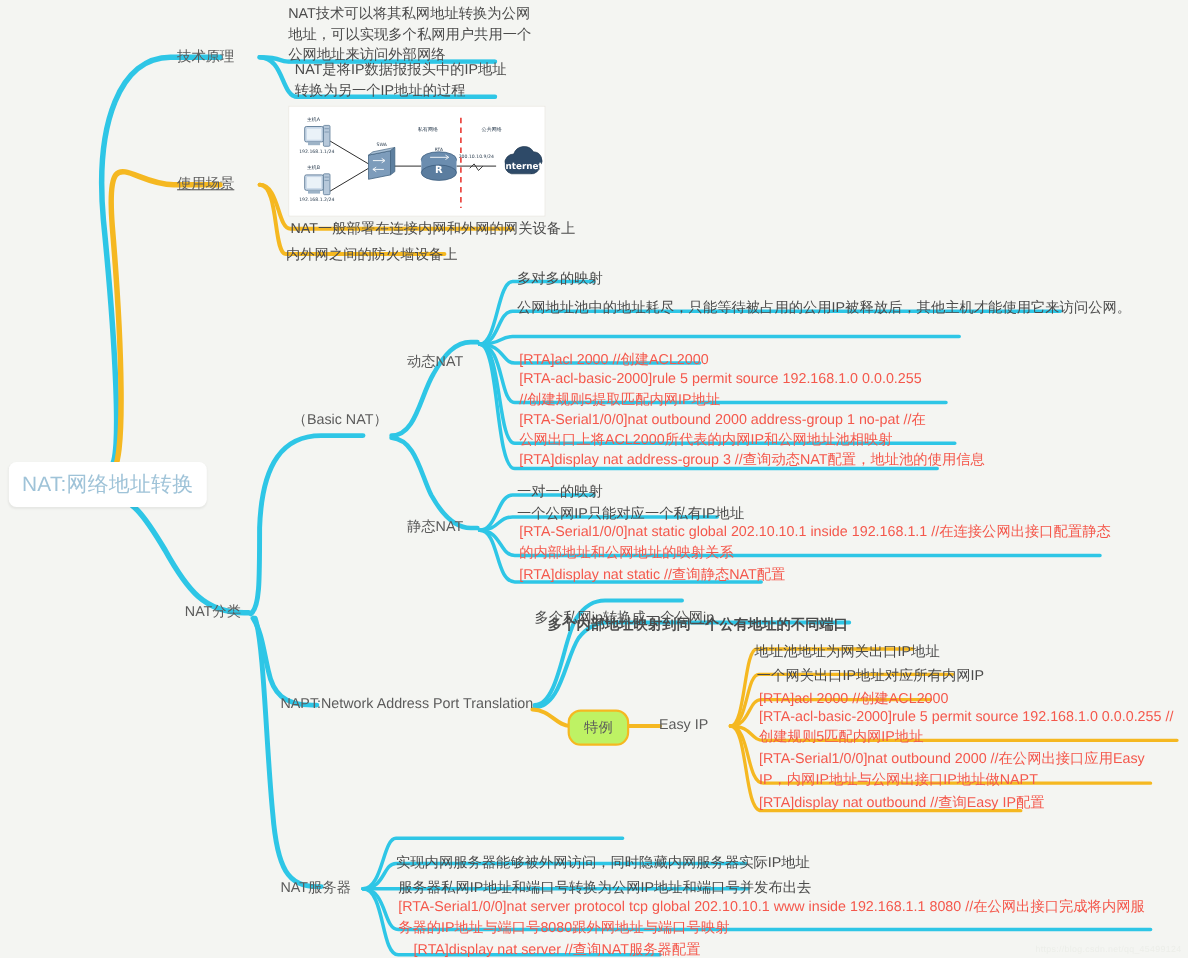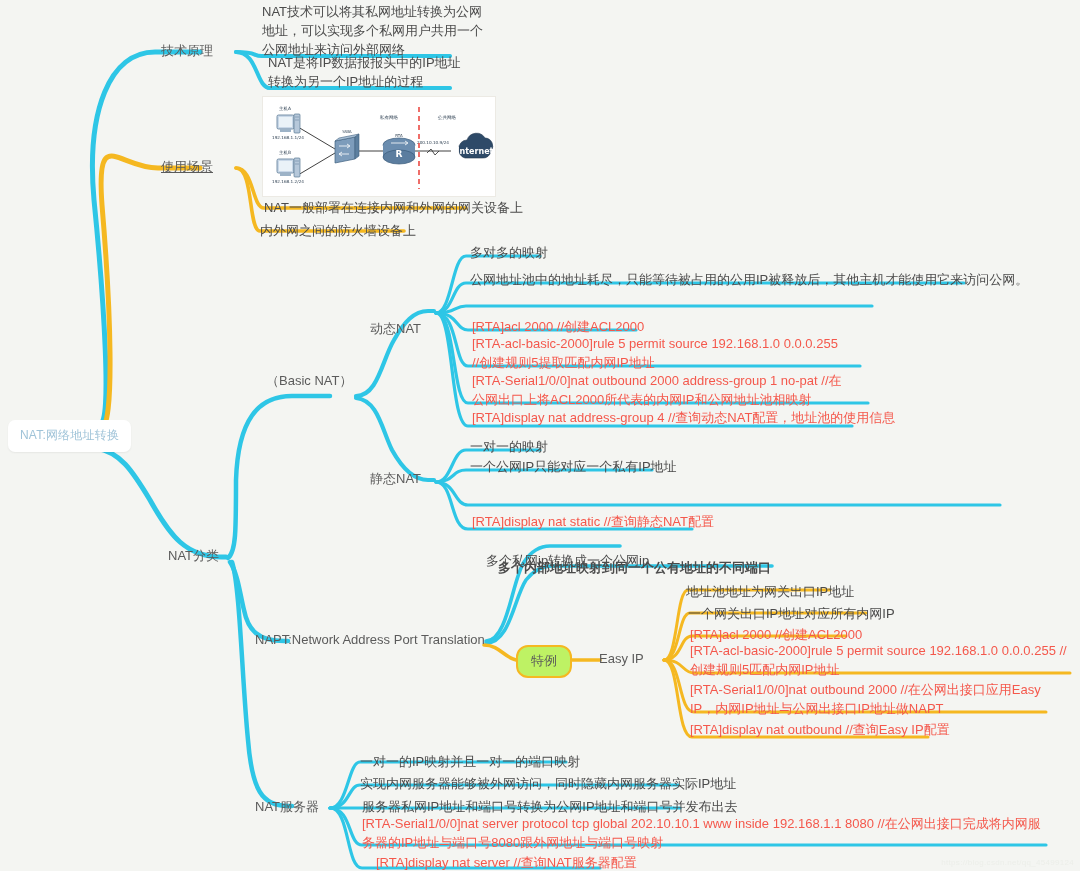--- a/index.html
+++ b/index.html
@@ -15,21 +15,21 @@
   svg.links{position:absolute;left:0;top:0;width:1080px;height:871px;pointer-events:none;}
   .node{position:absolute;white-space:nowrap;}
   .node.wrap{white-space:normal;}
 
   
   .root{
     left:8px;top:420px;
     background:#ffffff;
     border-radius:7px;
     padding:7px 12px 8px 12px;
-    font-size:12px;
+    font-size:19px;
     color:#9fc3d8;
     box-shadow:0 1px 2px rgba(0,0,0,0.06);
     letter-spacing:0.2px;
   }
   
   .lbl{
     color:#5b5b5b;
     font-size:13px;
   }
   
@@ -211,46 +211,46 @@
 
   <div class="node lbl" style="left:266px;top:372px;">（Basic NAT）</div>
 
   <div class="node lbl" style="left:370px;top:320px;">动态NAT</div>
 
   <div class="node leaf" style="left:470px;top:243px;">多对多的映射</div>
   <div class="node leaf" style="left:470px;top:270px;">公网地址池中的地址耗尽，只能等待被占用的公用IP被释放后，其他主机才能使用它来访问公网。</div>
   <div class="node cmd" style="left:472px;top:317px;">[RTA]acl 2000  //创建ACL2000</div>
   <div class="node wrap cmd" style="left:472px;top:334px;width:376px;">[RTA-acl-basic-2000]rule 5 permit source 192.168.1.0 0.0.0.255  //创建规则5提取匹配内网IP地址</div>
   <div class="node wrap cmd" style="left:472px;top:371px;width:382px;">[RTA-Serial1/0/0]nat outbound 2000 address-group 1 no-pat  //在公网出口上将ACL2000所代表的内网IP和公网地址池相映射</div>
-  <div class="node cmd" style="left:472px;top:408px;">[RTA]display nat address-group 4  //查询动态NAT配置，地址池的使用信息</div>
+  <div class="node cmd" style="left:472px;top:408px;">[RTA]display nat address-group 3  //查询动态NAT配置，地址池的使用信息</div>
 
   <div class="node lbl" style="left:370px;top:470px;">静态NAT</div>
 
   <div class="node leaf" style="left:470px;top:437px;">一对一的映射</div>
   <div class="node leaf" style="left:470px;top:457px;">一个公网IP只能对应一个私有IP地址</div>
+  <div class="node wrap cmd" style="left:472px;top:473px;width:546px;">[RTA-Serial1/0/0]nat static global 202.10.10.1 inside 192.168.1.1  //在连接公网出接口配置静态的内部地址和公网地址的映射关系</div>
   <div class="node cmd" style="left:472px;top:512px;">[RTA]display nat static //查询静态NAT配置</div>
 
   <div class="node lbl" style="left:255px;top:632px;">NAPT:Network Address Port Translation</div>
 
   <div class="node leaf" style="left:486px;top:551px;">多个私网ip转换成一个公网ip</div>
   <div class="node leaf" style="left:498px;top:558px;font-weight:bold;">多个内部地址映射到同一个公有地址的不同端口</div>
 
   <div class="node pill" style="left:516px;top:645px;">特例</div>
 
   <div class="node lbl" style="left:599px;top:651px;">Easy IP</div>
 
   <div class="node leaf" style="left:686px;top:582px;">地址池地址为网关出口IP地址</div>
   <div class="node leaf" style="left:688px;top:604px;">一个网关出口IP地址对应所有内网IP</div>
   <div class="node cmd" style="left:690px;top:625px;">[RTA]acl 2000  //创建ACL2000</div>
   <div class="node wrap cmd" style="left:690px;top:641px;width:380px;">[RTA-acl-basic-2000]rule 5 permit source 192.168.1.0 0.0.0.255  //创建规则5匹配内网IP地址</div>
   <div class="node wrap cmd" style="left:690px;top:680px;width:362px;">[RTA-Serial1/0/0]nat outbound 2000   //在公网出接口应用Easy IP，内网IP地址与公网出接口IP地址做NAPT</div>
   <div class="node cmd" style="left:690px;top:720px;">[RTA]display nat outbound  //查询Easy IP配置</div>
 
   <div class="node lbl" style="left:255px;top:798px;">NAT服务器</div>
 
-  <div class="node leaf" style="left:360px;top:752px;">一对一的IP映射并且一对一的端口映射</div>
   <div class="node leaf" style="left:362px;top:797px;">服务器私网IP地址和端口号转换为公网IP地址和端口号并发布出去</div>
   <div class="node leaf" style="left:360px;top:774px;">实现内网服务器能够被外网访问，同时隐藏内网服务器实际IP地址</div>
   <div class="node wrap cmd" style="left:362px;top:814px;width:690px;">[RTA-Serial1/0/0]nat server protocol tcp global 202.10.10.1 www inside 192.168.1.1 8080  //在公网出接口完成将内网服务器的IP地址与端口号8080跟外网地址与端口号映射</div>
   <div class="node cmd" style="left:362px;top:853px;padding-left:14px;">[RTA]display nat server  //查询NAT服务器配置</div>
 
   <div class="watermark">https://blog.csdn.net/qq_45499124</div>
 </div>
 
 </body></html>

